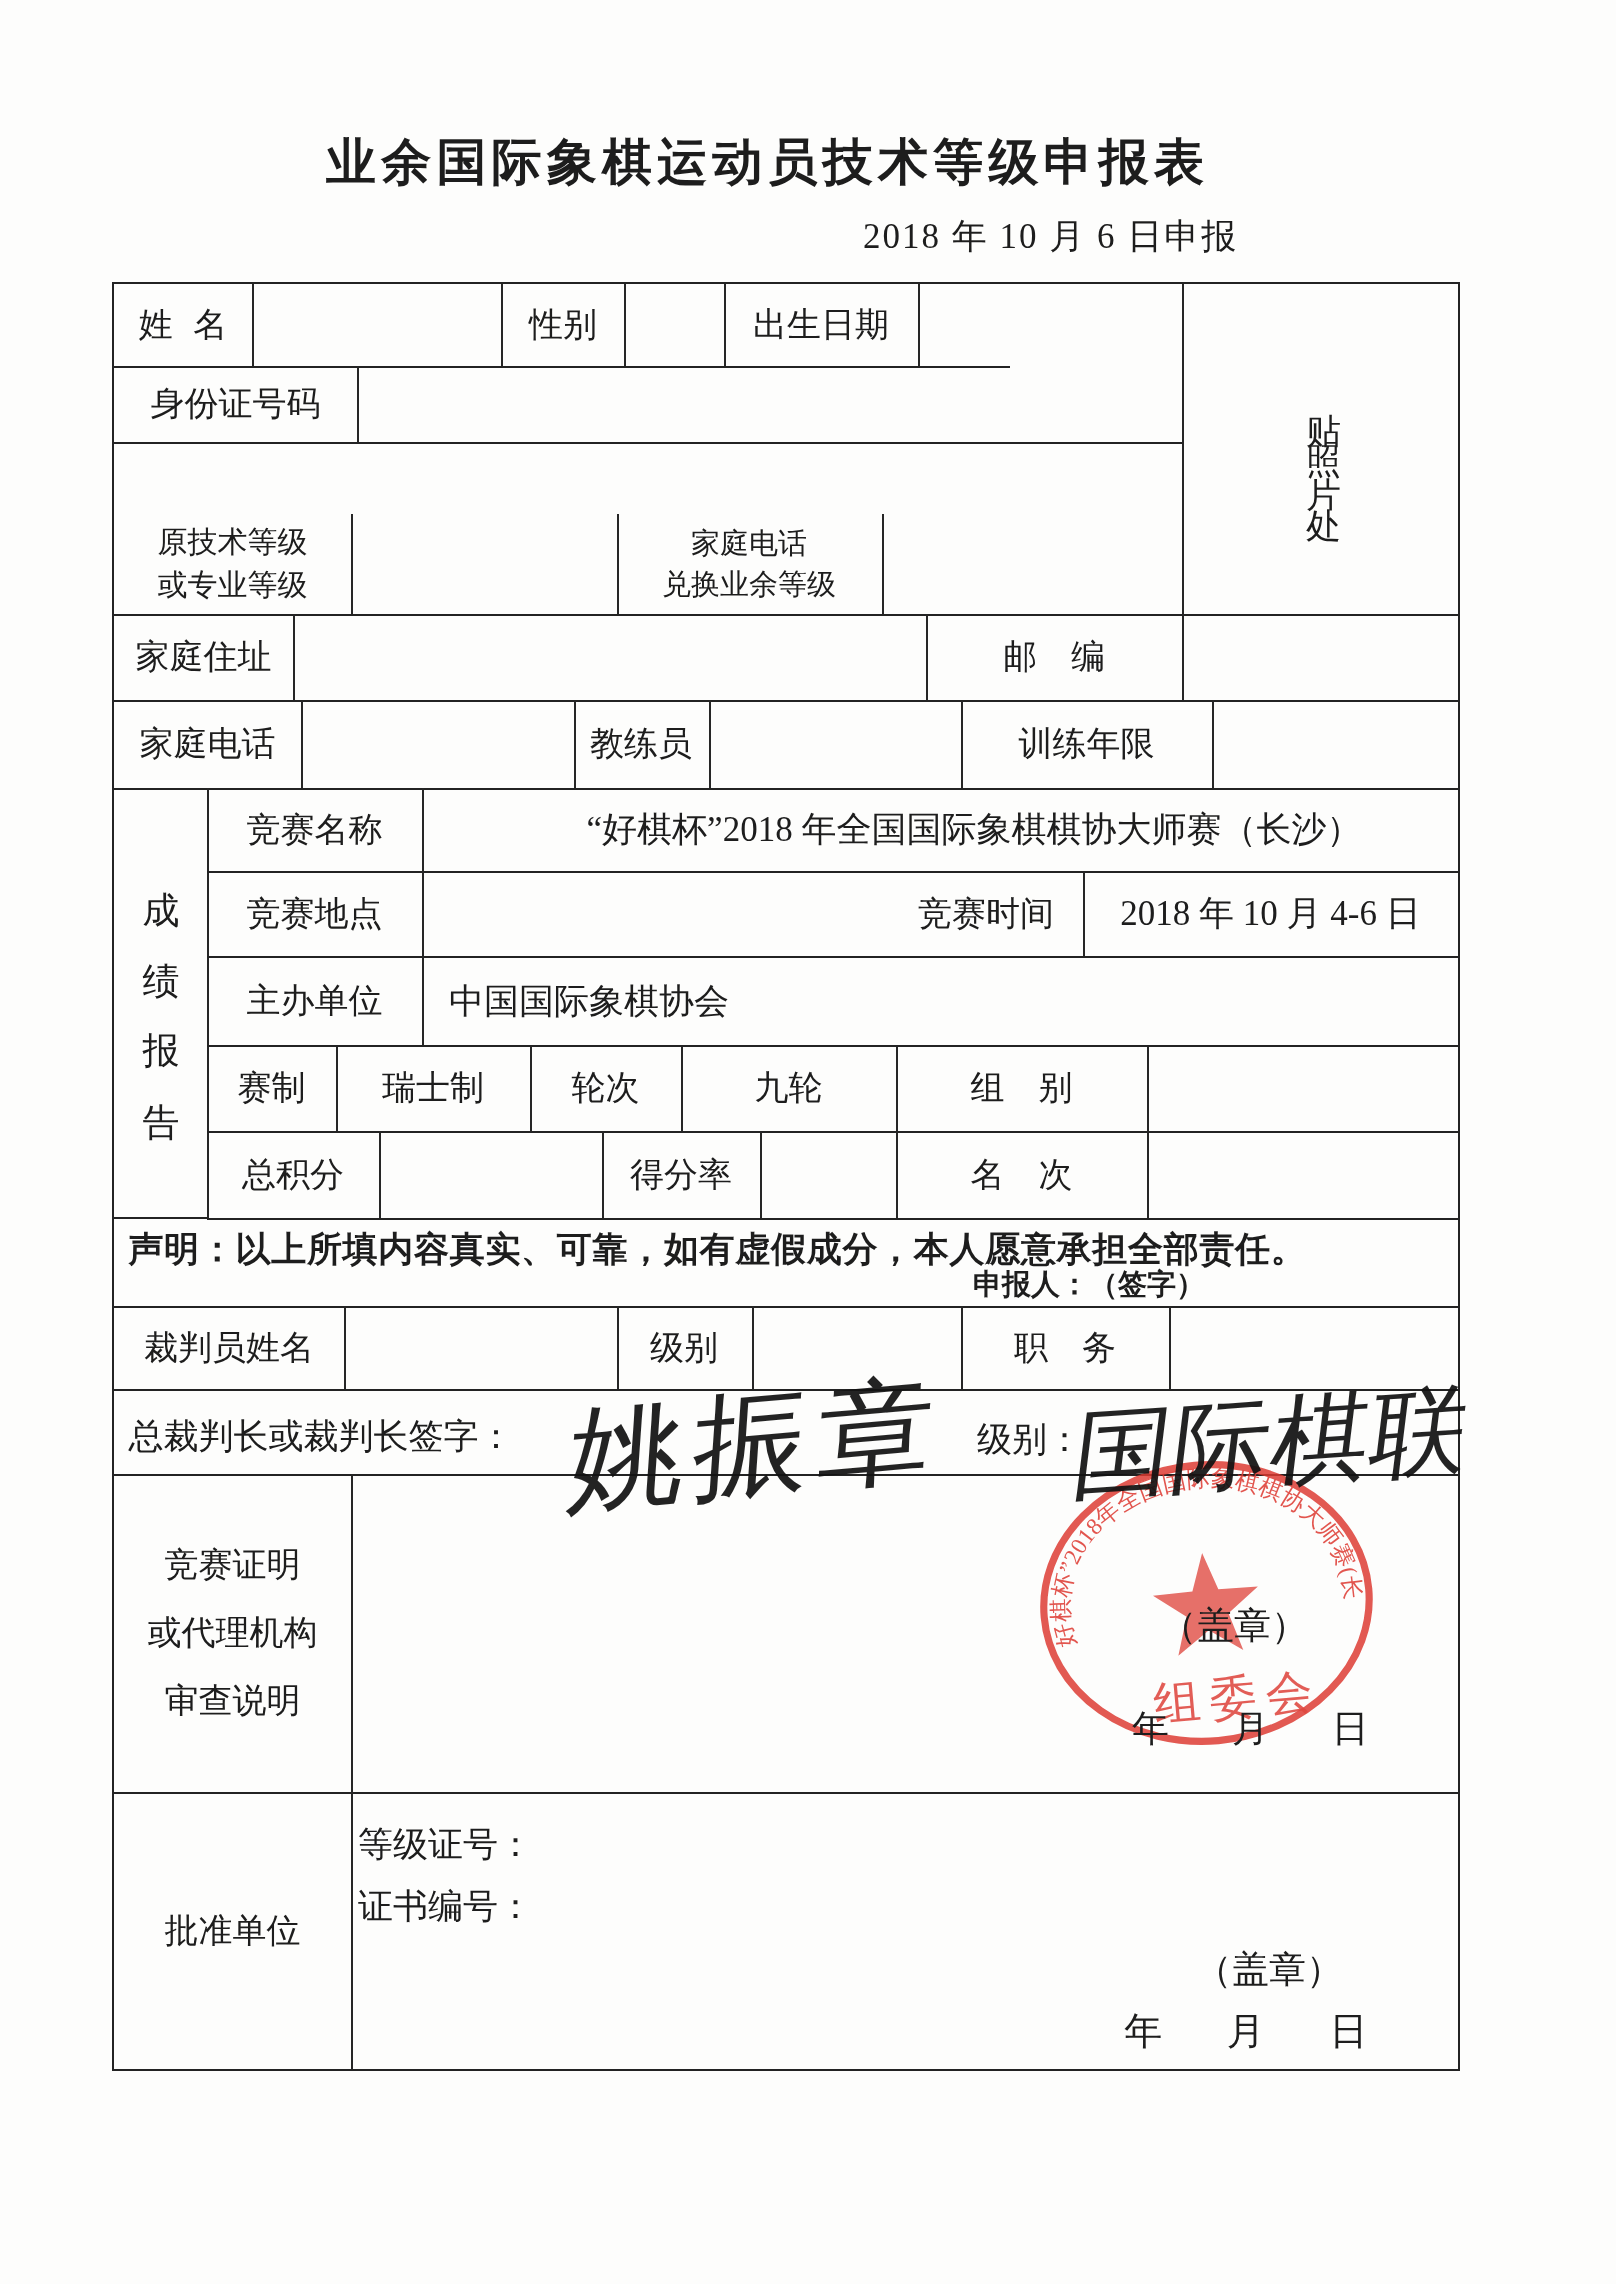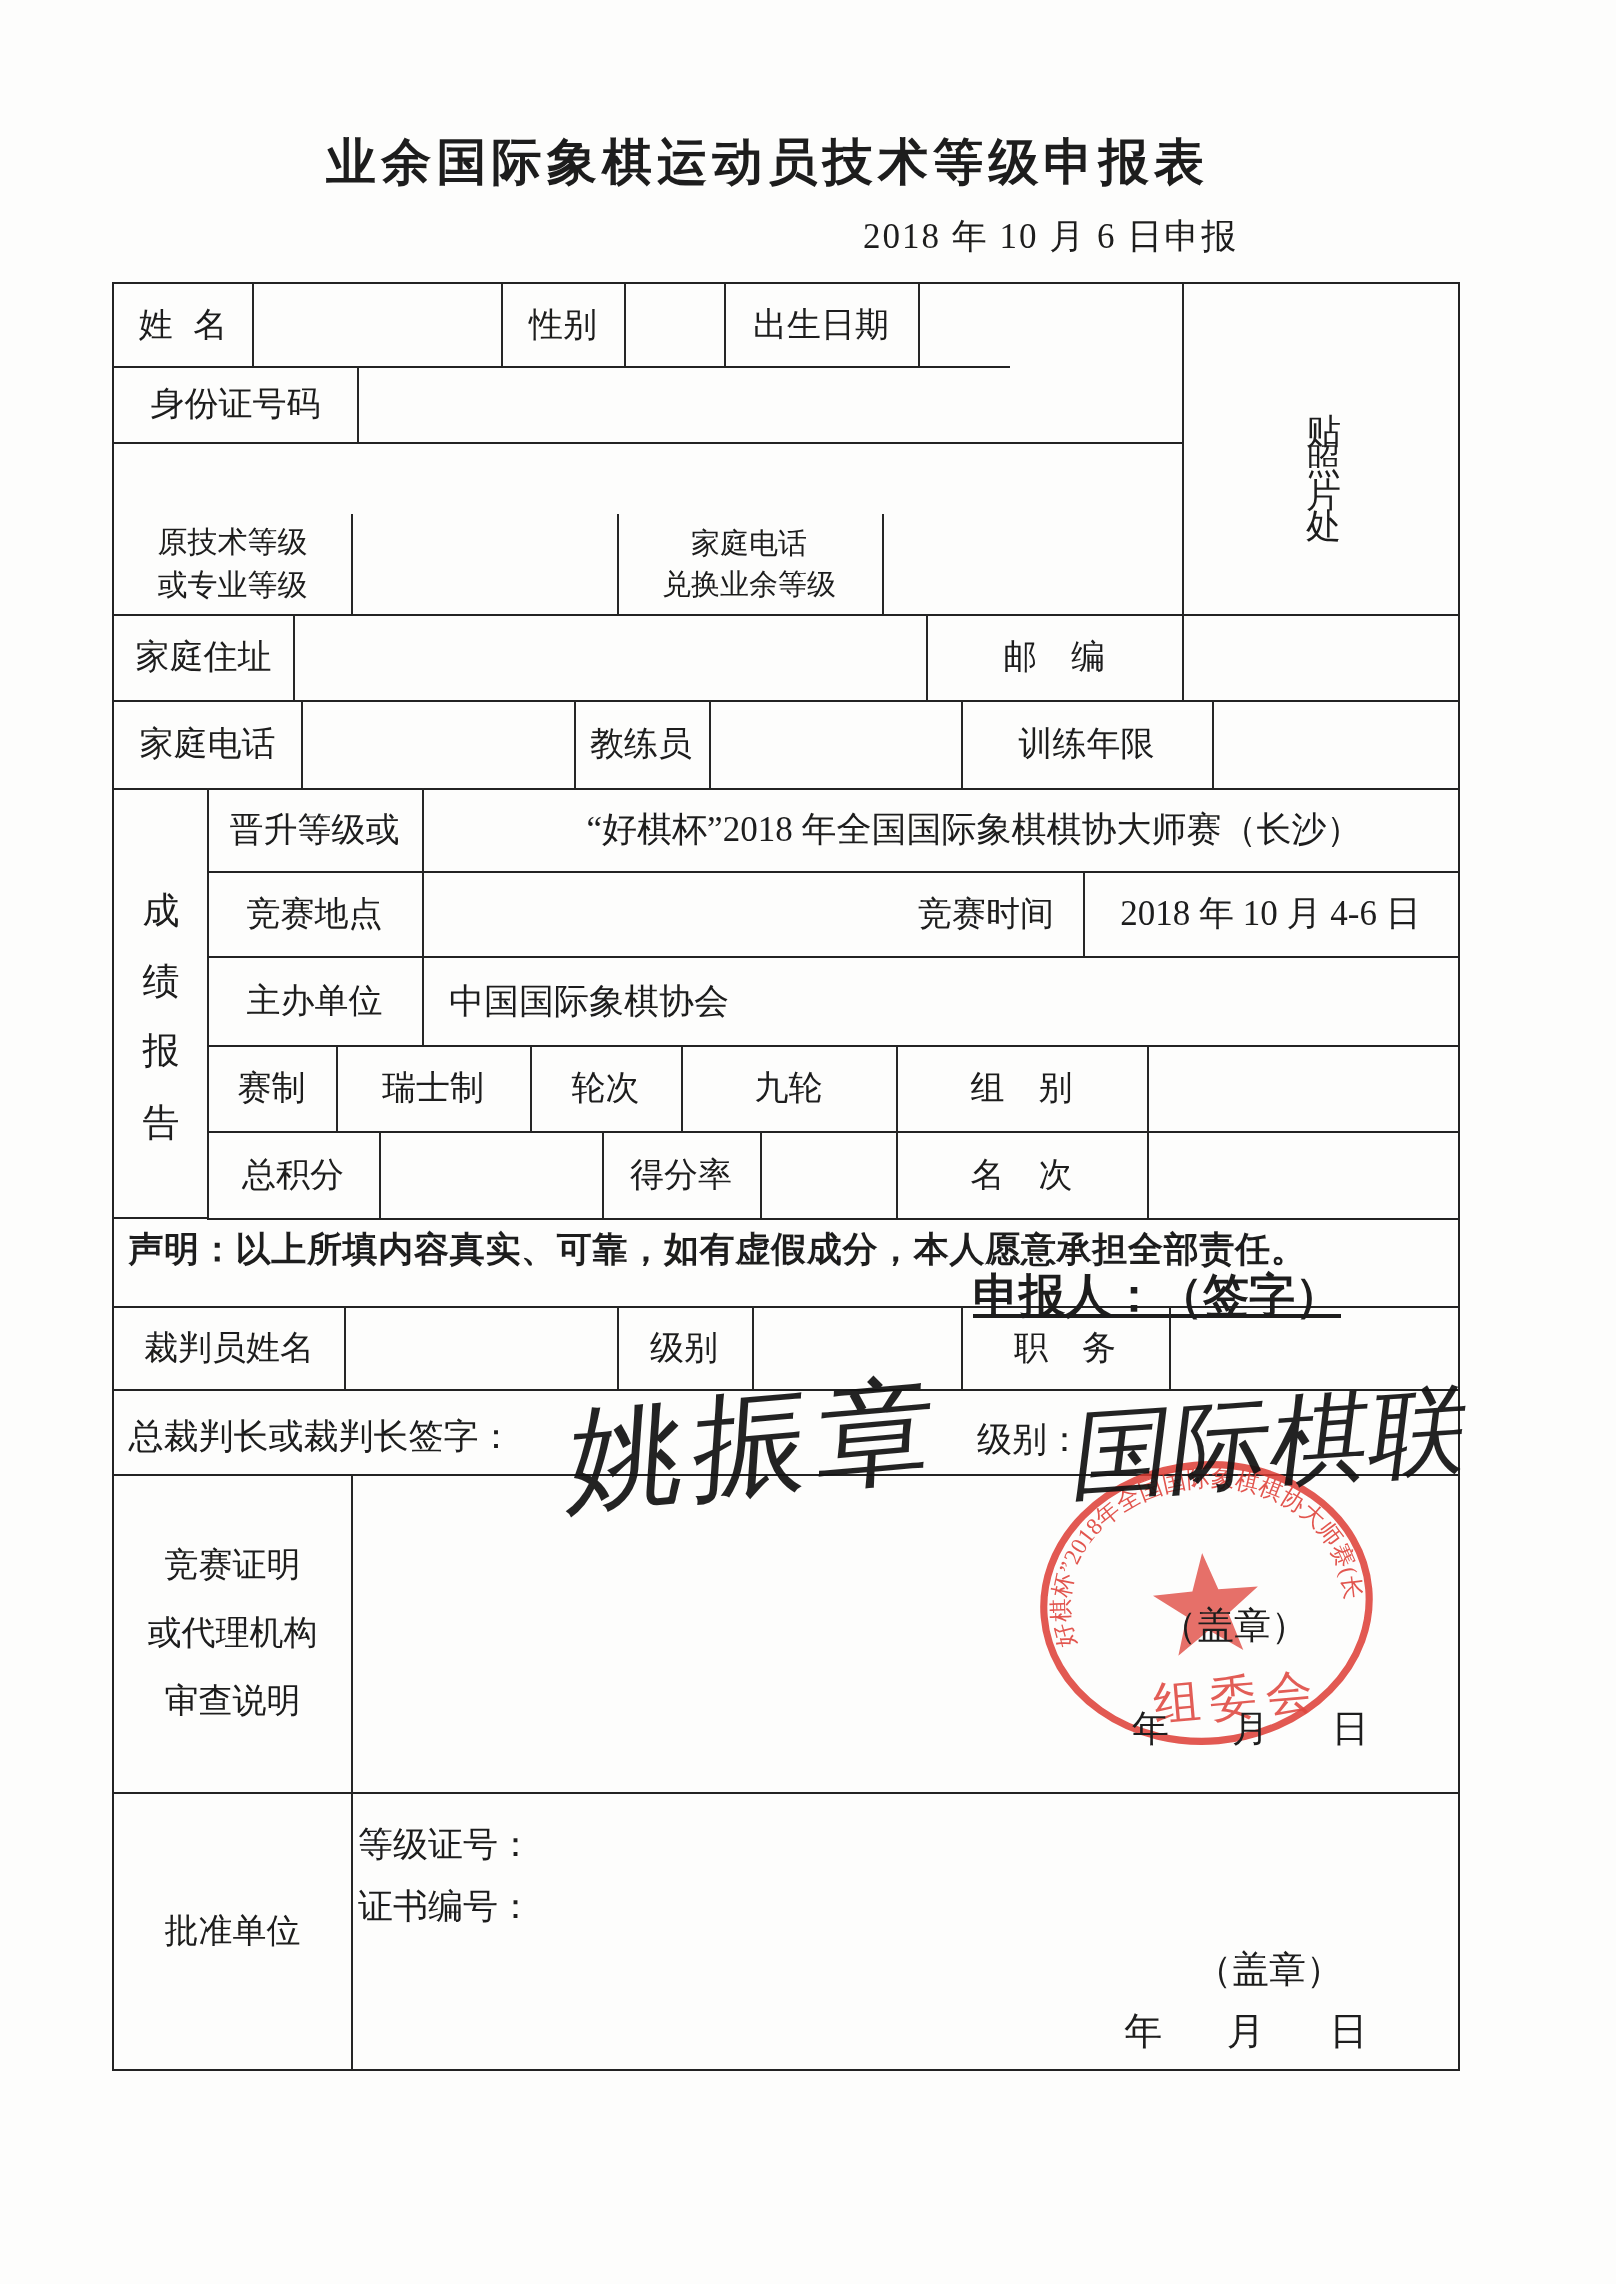--- a/index.html
+++ b/index.html
@@ -20,21 +20,21 @@
   .f46{font-size:30px;} .f44{font-size:29px;}
   .ls06{letter-spacing:0.6em;text-indent:0.6em;}
   .left-pad{justify-content:flex-start;padding-left:27px;}
   .vert{writing-mode:vertical-rl;text-orientation:upright;}
   .photo-cell{border-left:2px solid #262626;}
   .photo-txt{letter-spacing:0.9em;font-size:35px;}
   .section-col{border-right:2px solid #262626;border-bottom:2.6px solid #232323;
                display:flex;align-items:center;justify-content:center;}
   .section-txt{letter-spacing:1.9em;font-size:37px;}
   .decl1{font-size:35px;font-weight:700;letter-spacing:0.7px;white-space:nowrap;}
-  .decl2{font-size:46px;font-weight:700;white-space:nowrap;text-decoration:underline;}
+  .decl2{font-size:29px;font-weight:700;white-space:nowrap;}
   .plain-label{font-size:35px;white-space:nowrap;}
   .labelcol{border-right:2px solid #262626;display:flex;flex-direction:column;
             align-items:center;justify-content:center;font-size:34px;line-height:2.0;}
   .hint{font-size:37px;white-space:nowrap;}
   .hint-sp{letter-spacing:0.35em;}
   .handwrite{font-family:"DejaVu Serif","Liberation Serif",serif;color:rgba(18,18,18,.93);
              white-space:nowrap;z-index:7;}
   .hw1{font-size:116px;letter-spacing:9px;transform:rotate(-5deg) skewX(-9deg);}
   .hw2{font-size:98px;letter-spacing:1.3px;transform:rotate(-4deg) skewX(-11deg);}
   #stampbox{z-index:5;opacity:.93;}
@@ -96,21 +96,21 @@
       <div class="cell rline" style="left:596px;width:251px;"></div>
       <div class="cell rline" style="left:847px;width:251px;">训练年限</div>
       <div class="cell" style="left:1098px;width:246px;"></div>
     </div>
 
     <div class="abs section-col" style="left:0;top:504px;width:93px;height:429px;">
       <div class="vert section-txt">成绩报告</div>
     </div>
 
     <div class="row" style="left:93px;top:504px;height:83px;width:1251px;">
-      <div class="cell rline" style="left:0;width:215px;">晋升等级或</div>
+      <div class="cell rline" style="left:0;width:215px;">竞赛名称</div>
       <div class="cell" style="left:215px;width:1104px;font-size:35px;">“好棋杯”2018 年全国国际象棋棋协大师赛（长沙）</div>
     </div>
 
     <div class="row" style="left:93px;top:587px;height:85px;width:1251px;">
       <div class="cell rline" style="left:0;width:215px;">竞赛地点</div>
       <div class="cell rline" style="left:682px;width:194px;">竞赛时间</div>
       <div class="cell" style="left:876px;width:375px;font-size:35px;">2018 年 10 月 4-6 日</div>
     </div>
 
     <div class="row" style="left:93px;top:761px;height:86px;width:1251px;">

